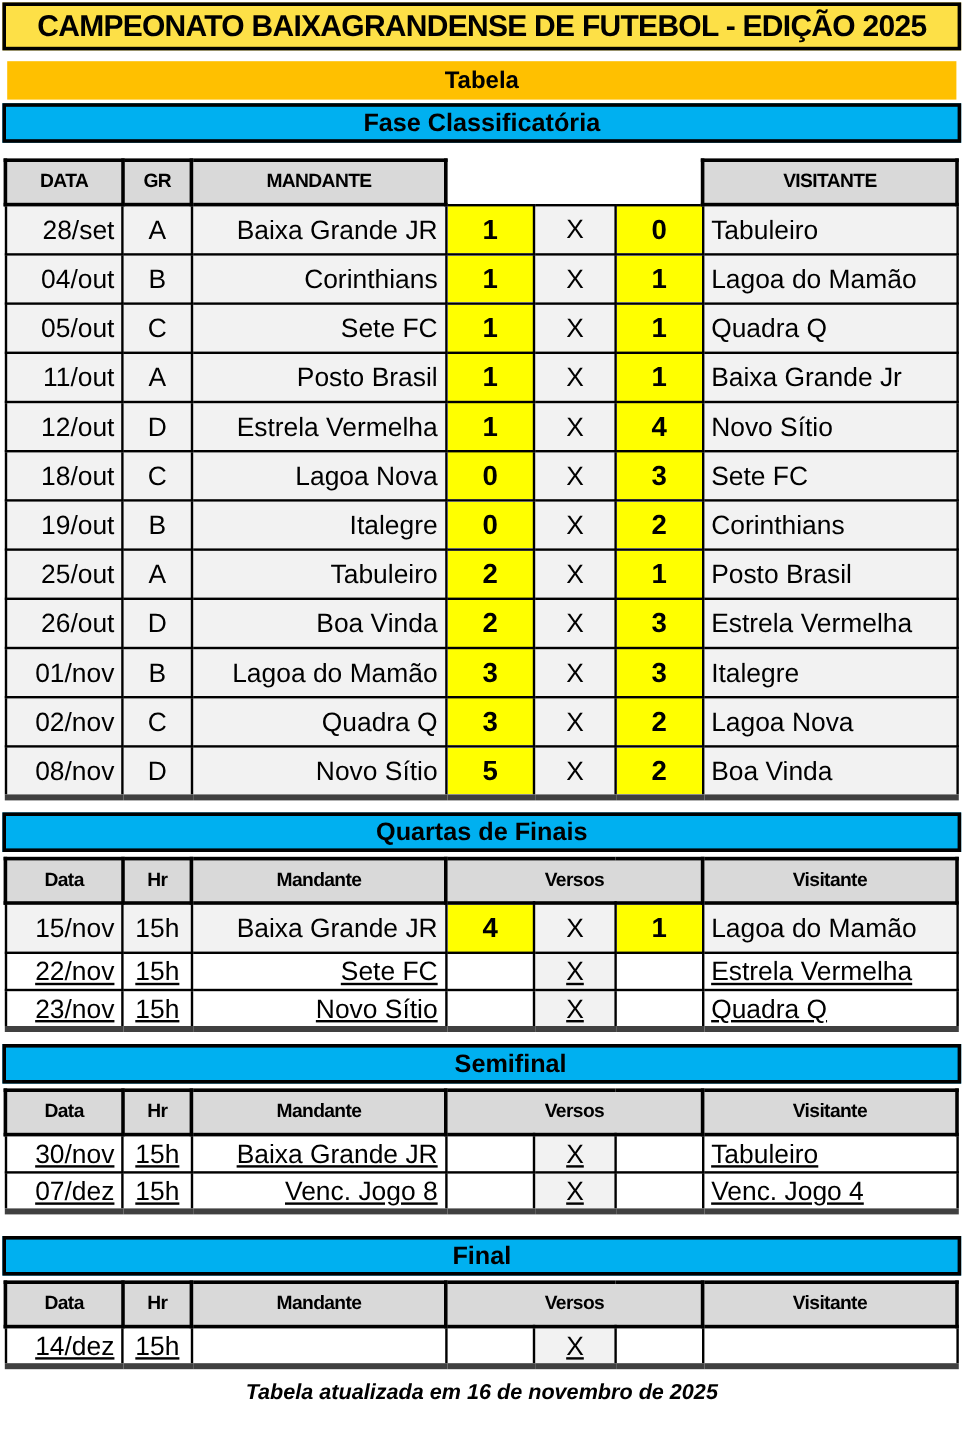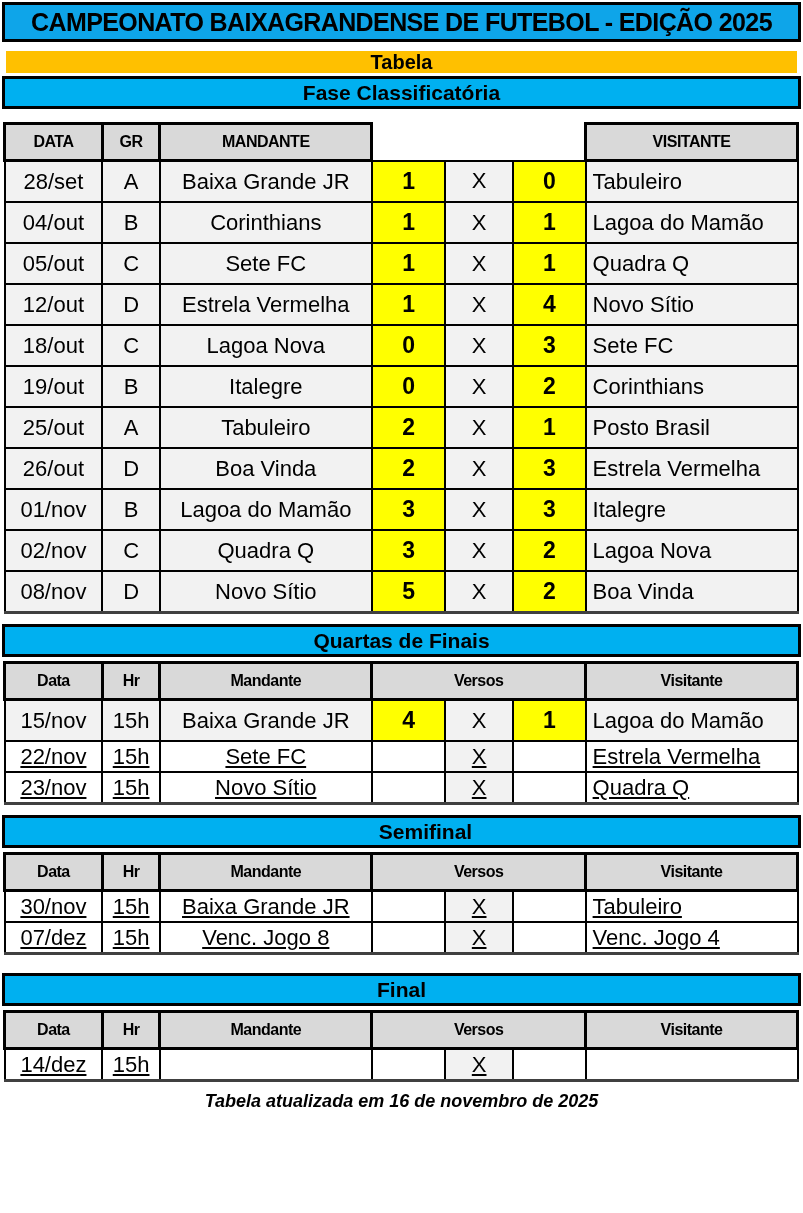--- a/index.html
+++ b/index.html
@@ -5,30 +5,30 @@
   html,body { margin:0; padding:0; background:#ffffff; }
   body {
     width:803px; height:1213px;
     font-family:"Liberation Sans", sans-serif;
     color:#000;
     overflow:hidden;
   }
   .title-bar {
     margin:2px 2px 0 2px;
     border:3px solid #000;
-    background:#0ea5e9;
+    background:#fde047;
     height:34px;
     display:flex; align-items:center; justify-content:center;
     font-weight:bold; font-size:25px; letter-spacing:-0.6px;
     white-space:nowrap;
   }
   .tabela-bar {
     margin:9px 6px 0 6px;
     background:#FFC000;
-    height:22px;
+    height:32px;
     display:flex; align-items:center; justify-content:center;
     font-weight:bold; font-size:20px;
   }
   .section-bar {
     margin:3px 2px 0 2px;
     border:3px solid #000;
     background:#00B0F0;
     height:27px;
     display:flex; align-items:center; justify-content:center;
     font-weight:bold; font-size:21px;
@@ -58,23 +58,23 @@
 
   td {
     border:2px solid #000;
     background:#F2F2F2;
     font-size:22px;
     padding:0 6px;
     overflow:hidden; white-space:nowrap;
   }
   tr.tall td { height:39px; }
   tr.short td { height:29px; }
-  tr:last-child td { border-bottom:3px solid #404040;margin-top:15px; }
-
-  td.r { text-align:center; }
+  tr:last-child td { border-bottom:5px solid #404040;margin-top:15px; }
+
+  td.r { text-align:right; }
   td.l { text-align:left; }
   td.c { text-align:center; padding:0; }
   td.score {
     text-align:center; padding:0;
     background:#FFFF00;
     font-weight:bold; font-size:23px;
   }
   td.score.empty { background:#ffffff; font-weight:normal; }
   td.xcell { text-align:center; padding:0; background:#F2F2F2; }
   tr.unplayed td { background:#ffffff;text-decoration:underline; }
@@ -138,20 +138,29 @@
       <tr class="tall">
         <td class="r">05/out</td>
         <td class="c">C</td>
         <td class="r">Sete FC</td>
         <td class="score">1</td>
         <td class="xcell">X</td>
         <td class="score">1</td>
         <td class="l">Quadra Q</td>
       </tr>
       <tr class="tall">
+        <td class="r">11/out</td>
+        <td class="c">A</td>
+        <td class="r">Posto Brasil</td>
+        <td class="score">1</td>
+        <td class="xcell">X</td>
+        <td class="score">1</td>
+        <td class="l">Baixa Grande Jr</td>
+      </tr>
+      <tr class="tall">
         <td class="r">12/out</td>
         <td class="c">D</td>
         <td class="r">Estrela Vermelha</td>
         <td class="score">1</td>
         <td class="xcell">X</td>
         <td class="score">4</td>
         <td class="l">Novo Sítio</td>
       </tr>
       <tr class="tall">
         <td class="r">18/out</td>

